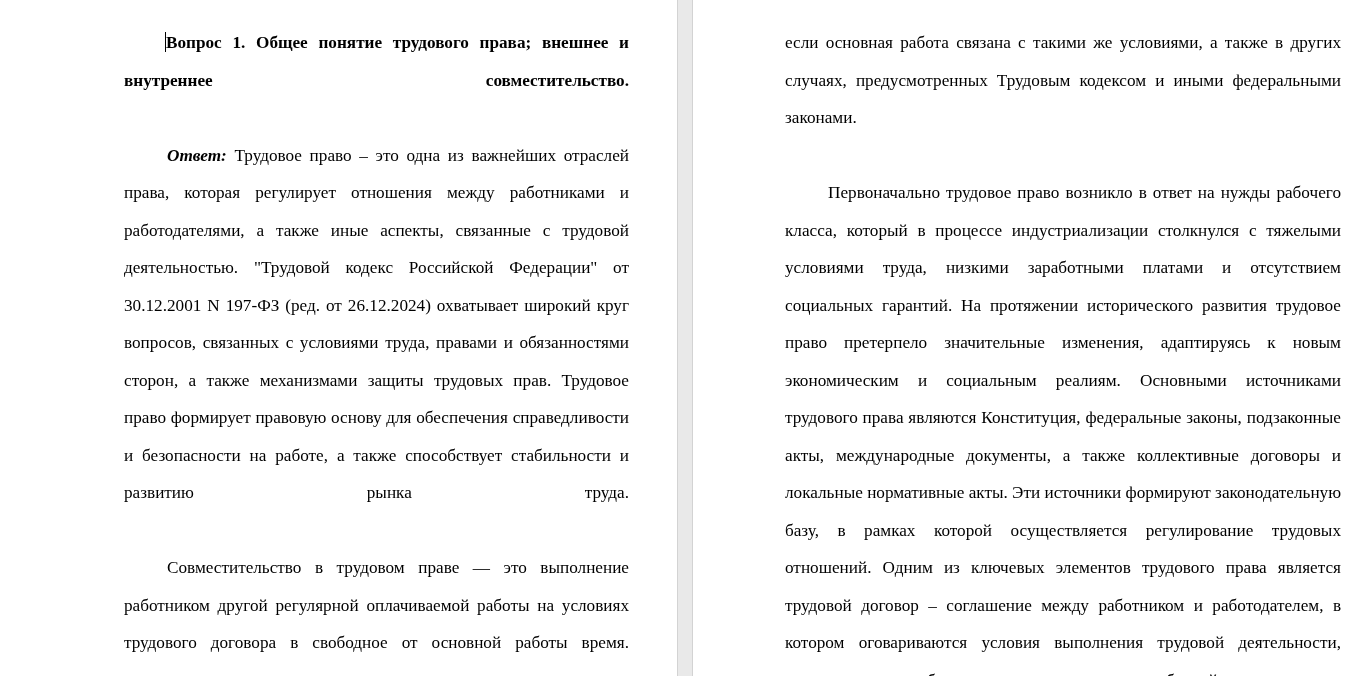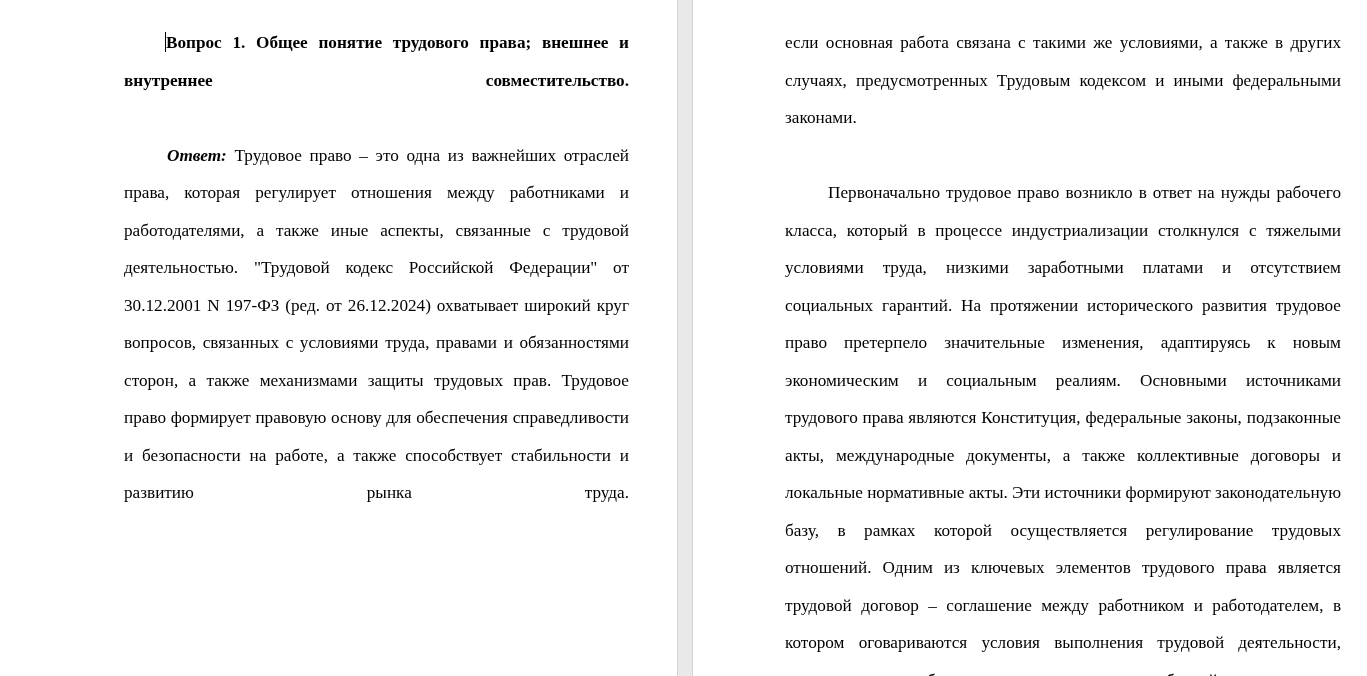--- a/index.html
+++ b/index.html
@@ -106,20 +106,21 @@
     <div class="text-body">
 
       <p class="para heading j-all"><span class="caret"></span><span>Вопрос 1. Общее понятие трудового права; внешнее и внутреннее совместительство.</span></p>
 
       <div class="spacer"></div>
 
       <p class="para j-all"><span class="lead-bold">Ответ:</span><span> Трудовое право – это одна из важнейших отраслей права, которая регулирует отношения между работниками и работодателями, а также иные аспекты, связанные с трудовой деятельностью. "Трудовой кодекс Российской Федерации" от 30.12.2001 N 197-ФЗ (ред. от 26.12.2024) охватывает широкий круг вопросов, связанных с условиями труда, правами и обязанностями сторон, а также механизмами защиты трудовых прав. Трудовое право формирует правовую основу для обеспечения справедливости и безопасности на работе, а также способствует стабильности и развитию рынка труда.</span></p>
 
       <div class="spacer"></div>
 
+      <p class="para j-all">Совместительство в трудовом праве — это выполнение работником другой регулярной оплачиваемой работы на условиях трудового договора в свободное от основной работы время.</p>
 
       <div class="spacer"></div>
 
     </div>
   </div>
 
   <div class="page-gutter"></div>
 
   <div class="page page-right">
     <div class="text-body">

